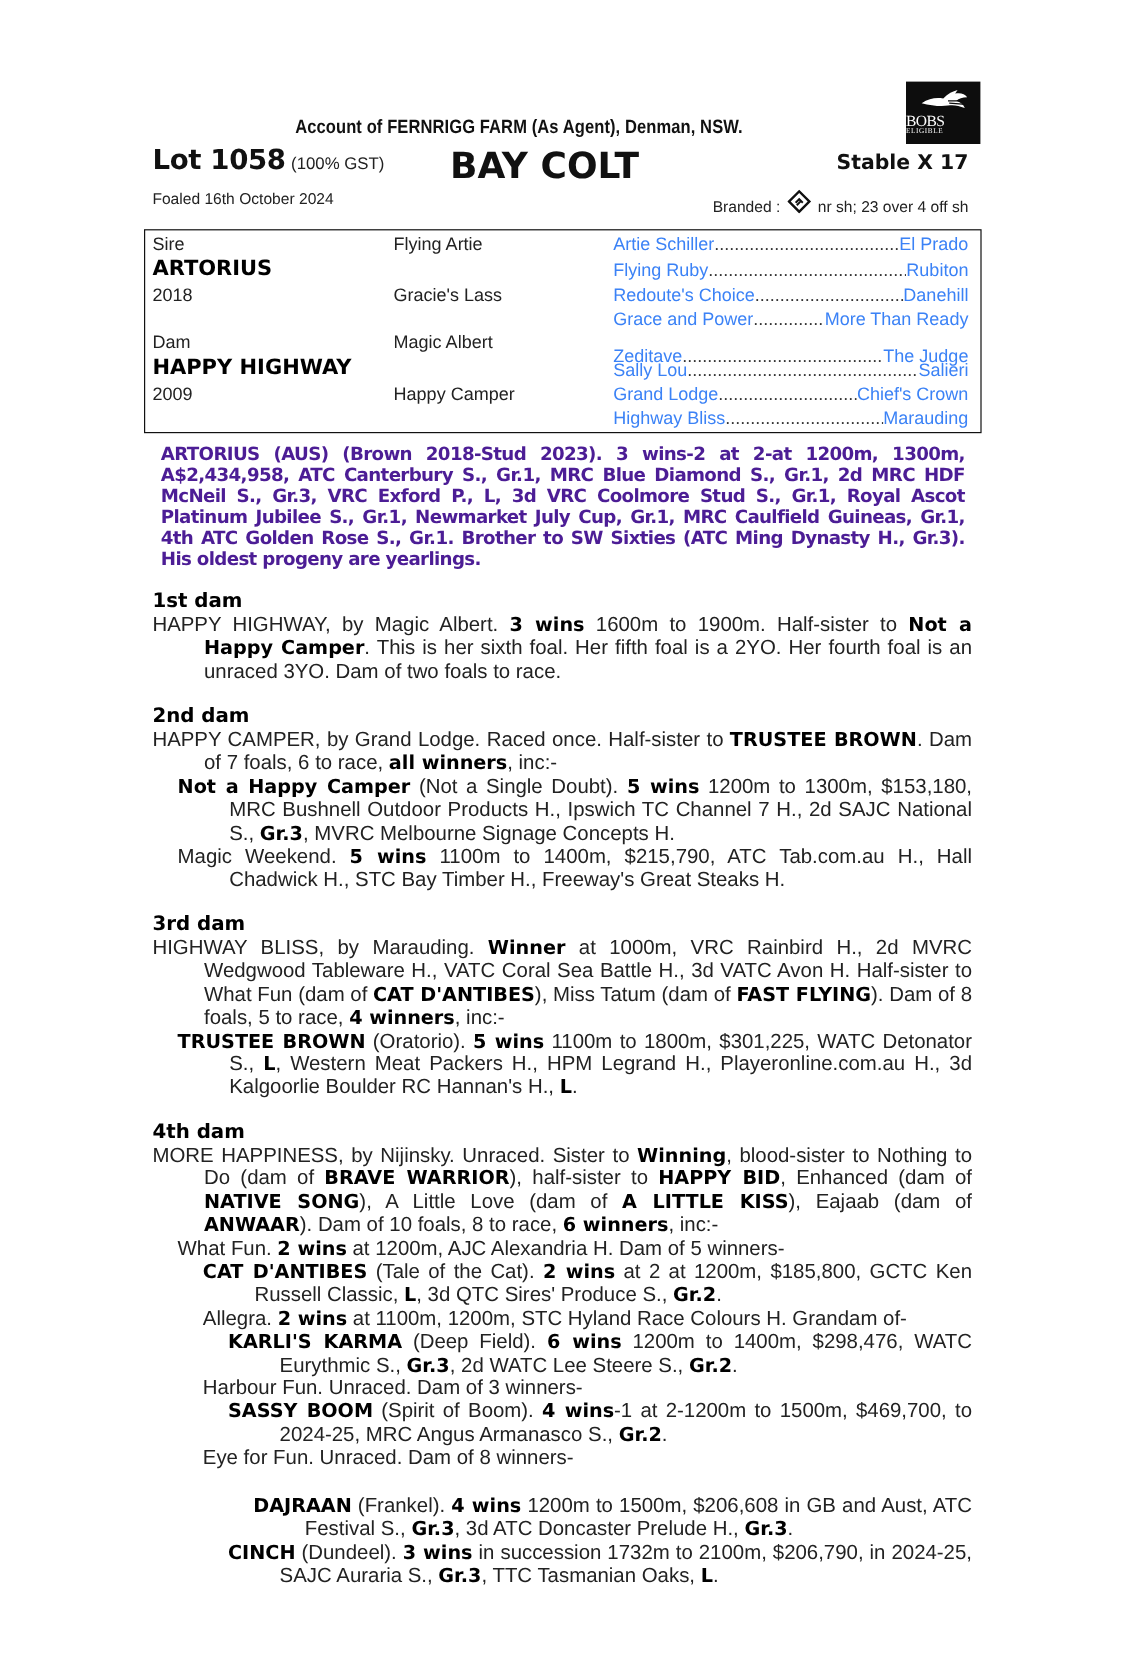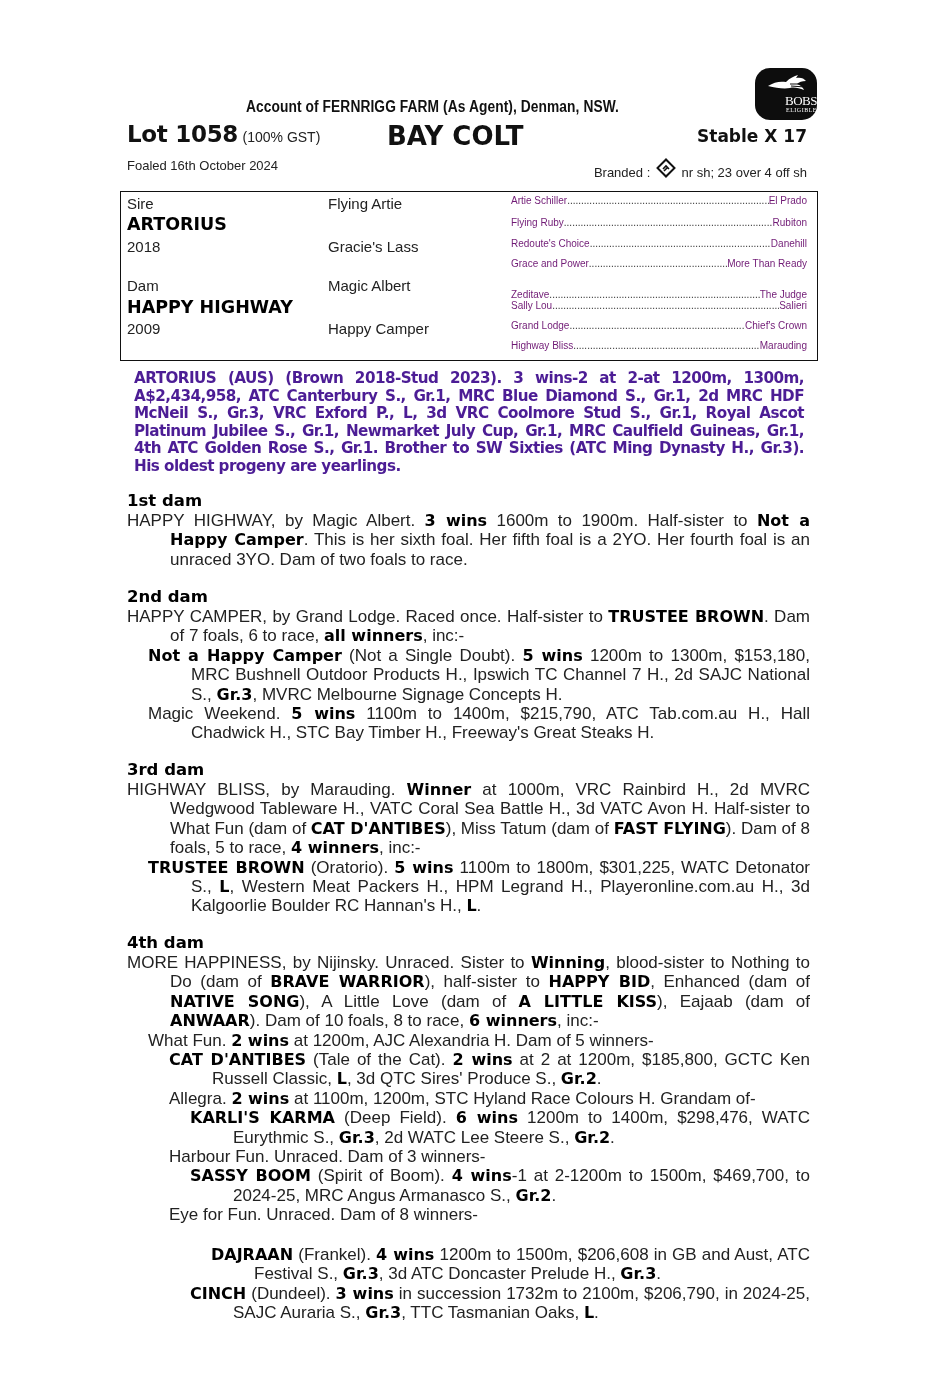--- a/index.html
+++ b/index.html
@@ -1,41 +1,41 @@
 <!DOCTYPE html>
 <html><head>
 <meta charset="utf-8">
 <style>
   html, body { margin:0; padding:0; background:#ffffff; }
   body { width:938px; height:1400px; position:relative; color:#111; font-family:"Liberation Sans", sans-serif; overflow:hidden; }
   .page { position:absolute; left:0; top:0; width:938px; height:1400px; }
 
-  .logo { position:absolute; left:755px; top:68px; width:62px; height:52px; background:#0d0d0d; color:#fff; text-align:right;border-radius:15px; }
+  .logo { position:absolute; left:755px; top:68px; width:62px; height:52px; background:#0d0d0d; color:#fff; text-align:left; }
   .logo svg { display:block; margin:4px auto 0; }
   .logo .bobs { font-family:"Liberation Serif", serif; font-size:13px; line-height:12px; letter-spacing:-0.5px; margin-top:1px; }
   .logo .elig { font-family:"Liberation Serif", serif; font-size:6px; line-height:7px; letter-spacing:0.5px; }
 
   .account { position:absolute; left:246px; top:98px; font-family:"Liberation Sans", sans-serif; font-weight:bold; font-size:16px; transform:scaleX(0.86); transform-origin:left top; white-space:nowrap; letter-spacing:0.1px; }
 
   .row-lot { position:absolute; left:127px; top:121px; width:682px; height:30px; }
   .lot { position:absolute; left:0; top:0; white-space:nowrap; }
   .lot .lotnum { font-family:"DejaVu Sans", sans-serif; font-weight:bold; font-size:23px; letter-spacing:-0.3px; }
   .lot .gst { font-size:14px; font-family:"Liberation Sans", sans-serif; color:#222;margin-top:12px; }
-  .colt { position:absolute; left:260px; top:0; font-family:"DejaVu Sans", sans-serif; font-weight:bold; font-size:26px; white-space:nowrap; }
+  .colt { position:absolute; left:248px; top:0; font-family:"DejaVu Sans", sans-serif; font-weight:bold; font-size:30px; white-space:nowrap; }
   .stable { position:absolute; right:2px; top:5px; font-family:"DejaVu Sans", sans-serif; font-weight:bold; font-size:17px; white-space:nowrap; }
 
   .row-foaled { position:absolute; left:127px; top:158px; width:682px; height:24px; font-size:13px; color:#222; }
   .foaled { position:absolute; left:0; top:0; white-space:nowrap; }
   .branded { position:absolute; right:2px; top:0; white-space:nowrap; }
   .brand-mark { display:inline-block; width:20px; height:20px; vertical-align:-1px; margin:0 2px; }
 
   .pedigree { position:absolute; left:120px; top:191px; width:696px; height:168px; border:1.5px solid #111; }
   .ped-cell { position:absolute; font-size:15px; white-space:nowrap; color:#222; }
   .ped-bold { font-family:"DejaVu Sans", sans-serif; font-weight:bold; font-size:17.5px; color:#000; }
-  .ped-gg { position:absolute; left:390px; width:296px; font-size:10px; color:#701a75; display:flex; white-space:nowrap; }
+  .ped-gg { position:absolute; left:390px; width:296px; font-size:15px; color:#3b82f6; display:flex; white-space:nowrap; }
   .ped-gg .l { flex:0 0 auto; }
   .ped-gg .dots { flex:1 1 auto; overflow:hidden; letter-spacing:0px; color:#333; }
   .ped-gg .dots::after { content:"................................................................................................................................................"; }
   .ped-gg .r { flex:0 0 auto; }
 
   .sire-para { position:absolute; left:134px; top:370px; width:670px; font-family:"DejaVu Sans", sans-serif; font-weight:bold; font-size:15.2px; line-height:17.6px; text-align:justify; letter-spacing:-0.55px; color:#4c1d95; }
 
   .section { position:absolute; left:127px; width:683px; }
   .sec-head { font-family:"DejaVu Sans", sans-serif; font-weight:bold; font-size:16.5px; line-height:20px; color:#000; }
   .para { font-size:17px; line-height:19.4px; text-align:justify; color:#222; }

